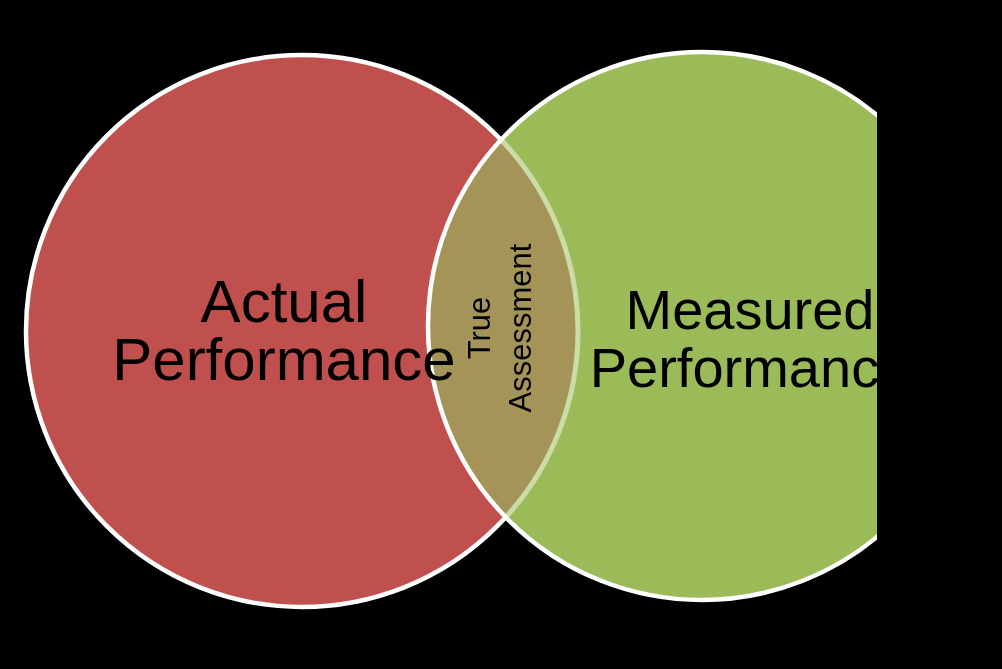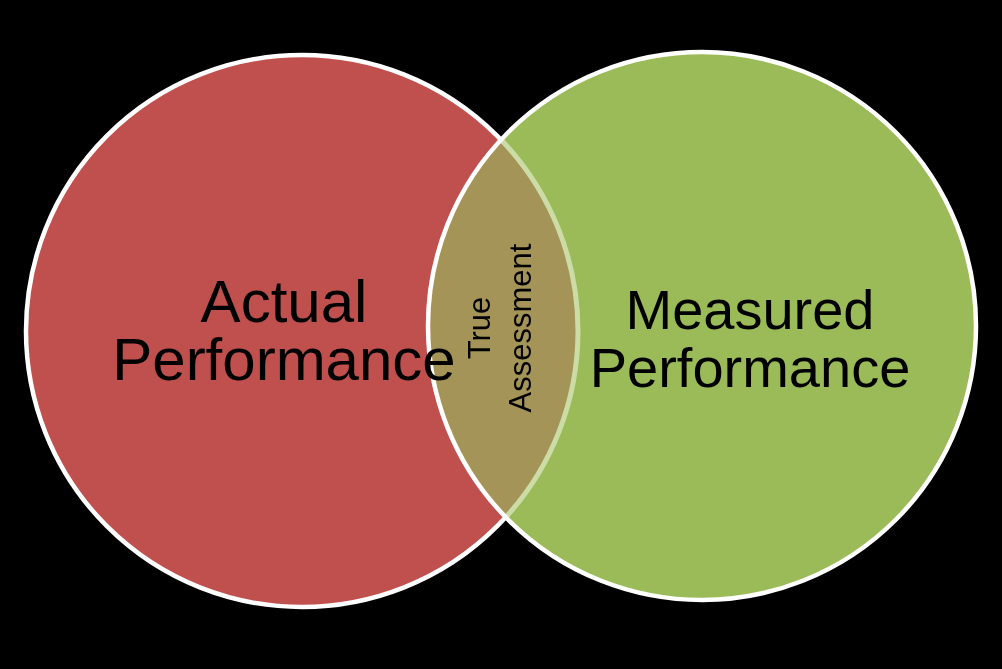--- a/index.html
+++ b/index.html
@@ -2,21 +2,21 @@
 <html><head>
 <meta charset="utf-8">
 <style>
   html, body {
     margin: 0;
     padding: 0;
     background: #000;
   }
   .stage {
     position: relative;
-    width: 1002px;
+    width: 877px;
     height: 669px;
     overflow: hidden;
     background: #d946ef;
   }
   .stage svg {
     position: absolute;
     left: 0;
     top: 0;
   }
   .label {

